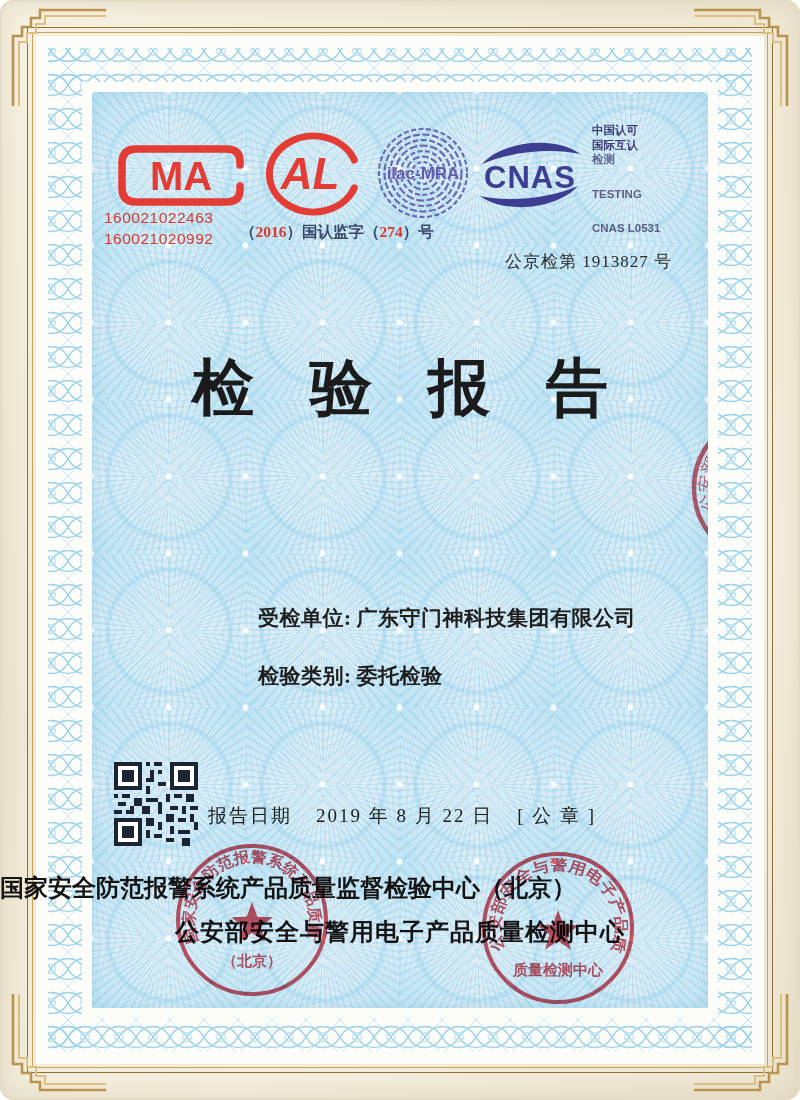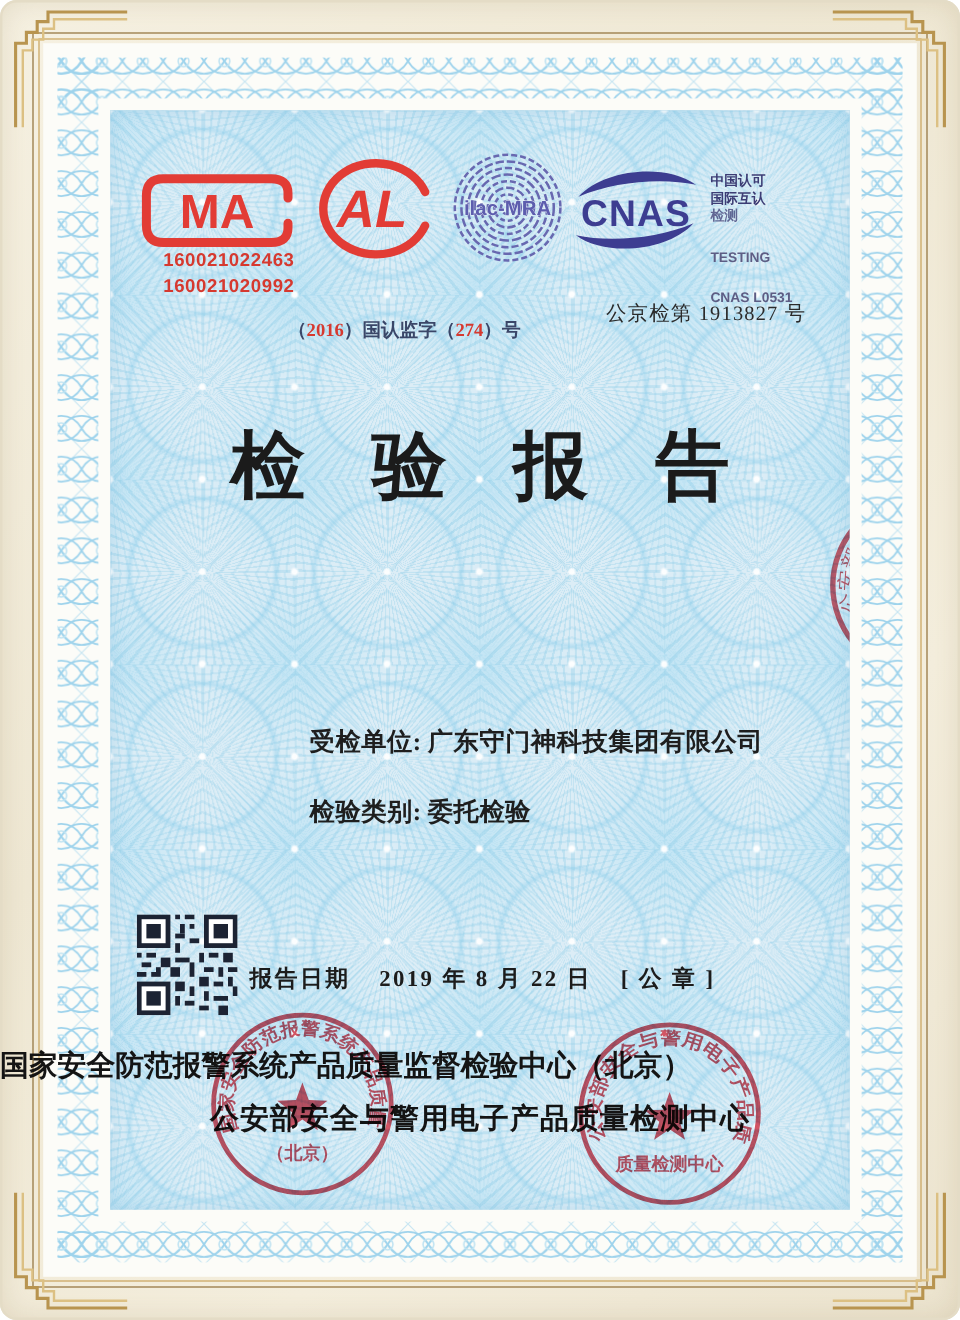--- a/index.html
+++ b/index.html
@@ -21,38 +21,38 @@
       radial-gradient(circle, rgba(255,255,255,0) 53%, rgba(141,206,235,.42) 56%, rgba(255,255,255,0) 60%),
       repeating-conic-gradient(rgba(127,199,229,.30) 0deg 1.6deg, rgba(255,255,255,0) 1.6deg 5.2deg),
       repeating-conic-gradient(rgba(127,199,229,.22) 0deg 1.4deg, rgba(255,255,255,0) 1.4deg 5.6deg),
       radial-gradient(circle, rgba(176,223,243,.6) 0%, rgba(220,237,246,0) 72%);
     background-size:77px 77px,154px 154px,154px 154px,154px 154px,154px 154px;
     background-position:38px 38px,0 0,0 0,77px 77px,77px 77px;
     box-shadow:inset 0 0 14px rgba(120,180,215,.35);}
   .corner-orn{position:absolute;pointer-events:none;}
   
   .logo{position:absolute;}
-  .cnas-caption{position:absolute;left:592px;top:144px;font-family:"Liberation Sans","DejaVu Sans",sans-serif;
+  .cnas-caption{position:absolute;left:592px;top:123px;font-family:"Liberation Sans","DejaVu Sans",sans-serif;
     font-size:11.5px;line-height:14.5px;color:#3c3c74;font-weight:700;}
   .cnas-caption .dim{color:#5d5d84;font-weight:600;margin-top:20px;}
   
-  .cert-numbers{position:absolute;left:136px;top:207px;color:#d6392f;font-weight:700;font-size:15.5px;
+  .cert-numbers{position:absolute;left:104px;top:207px;color:#d6392f;font-weight:400;font-size:15.5px;
     line-height:21px;font-family:"Liberation Sans","DejaVu Sans",sans-serif;letter-spacing:.5px;}
-  .approval{position:absolute;left:240px;top:222px;font-size:15.5px;font-weight:700;color:#3a4668;margin-top:43px;}
+  .approval{position:absolute;left:240px;top:222px;font-size:15.5px;font-weight:700;color:#3a4668;}
   .approval .red{color:#d6392f;}
   .report-no{position:absolute;left:505px;top:250px;font-size:17px;color:#2b2b2b;letter-spacing:1px;}
   
   .title{position:absolute;left:0;right:0;top:346px;text-align:center;font-size:62px;font-weight:700;
     color:#1b1b1b;letter-spacing:56px;padding-left:56px;font-family:Liberation Mono, monospace;}
   
   .field{position:absolute;left:258px;font-size:21px;font-weight:600;color:#1e1e1e;letter-spacing:.5px;}
   .field .val{margin-left:5px;}
   .f1{top:484px}.f2{top:544px}.f3{top:604px}.f4{top:662px}
   
-  .date-line{position:absolute;left:208px;top:803px;font-size:19px;font-weight:700;color:#1c1c1c;letter-spacing:2px;}
+  .date-line{position:absolute;left:208px;top:803px;font-size:19px;font-weight:400;color:#1c1c1c;letter-spacing:2px;}
   .date-line .gap{display:inline-block;width:24px;}
   
   .qr{position:absolute;left:114px;top:762px;}
   
   .footer1{position:absolute;left:0;right:0;top:872px;text-align:left;font-size:24px;font-weight:700;color:#141414;}
   .footer2{position:absolute;left:0;right:0;top:916px;text-align:center;font-size:24px;font-weight:700;color:#141414;letter-spacing:1px;}
   
   .stamp{position:absolute;mix-blend-mode:multiply;opacity:.85;}
   .stamp text{font-weight:700;}
   .stamp-left{left:172px;top:840px;}

